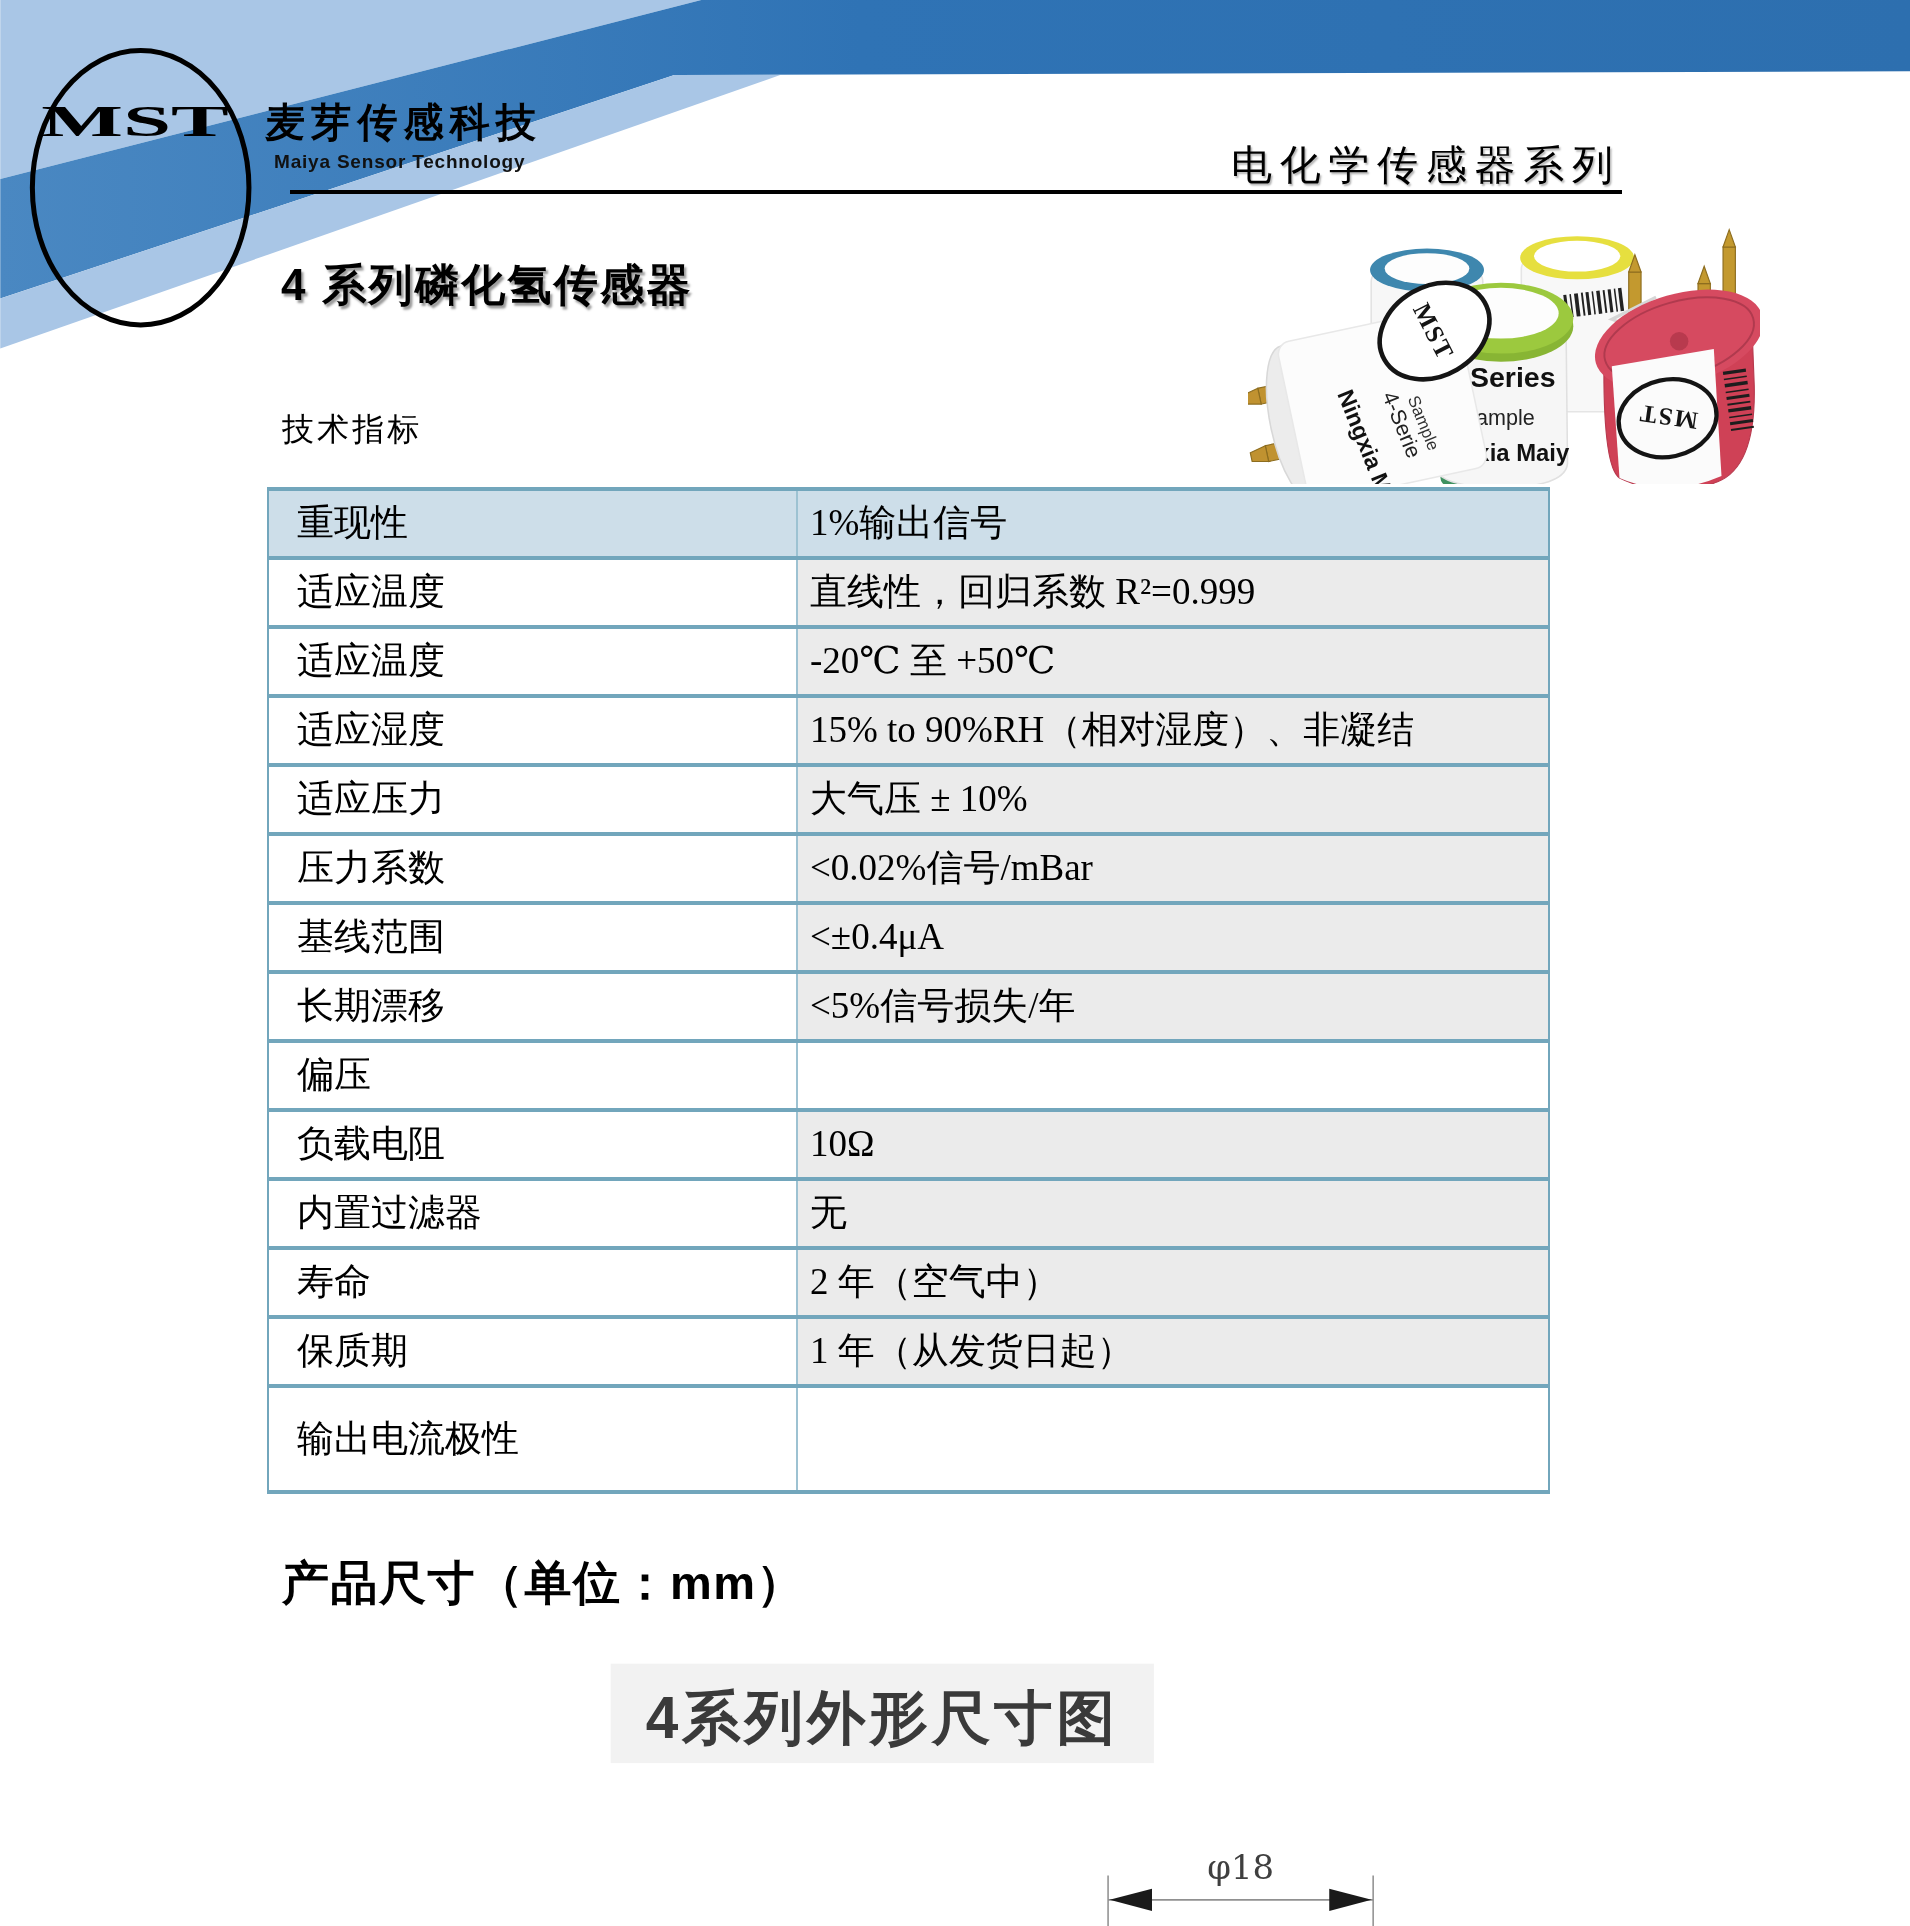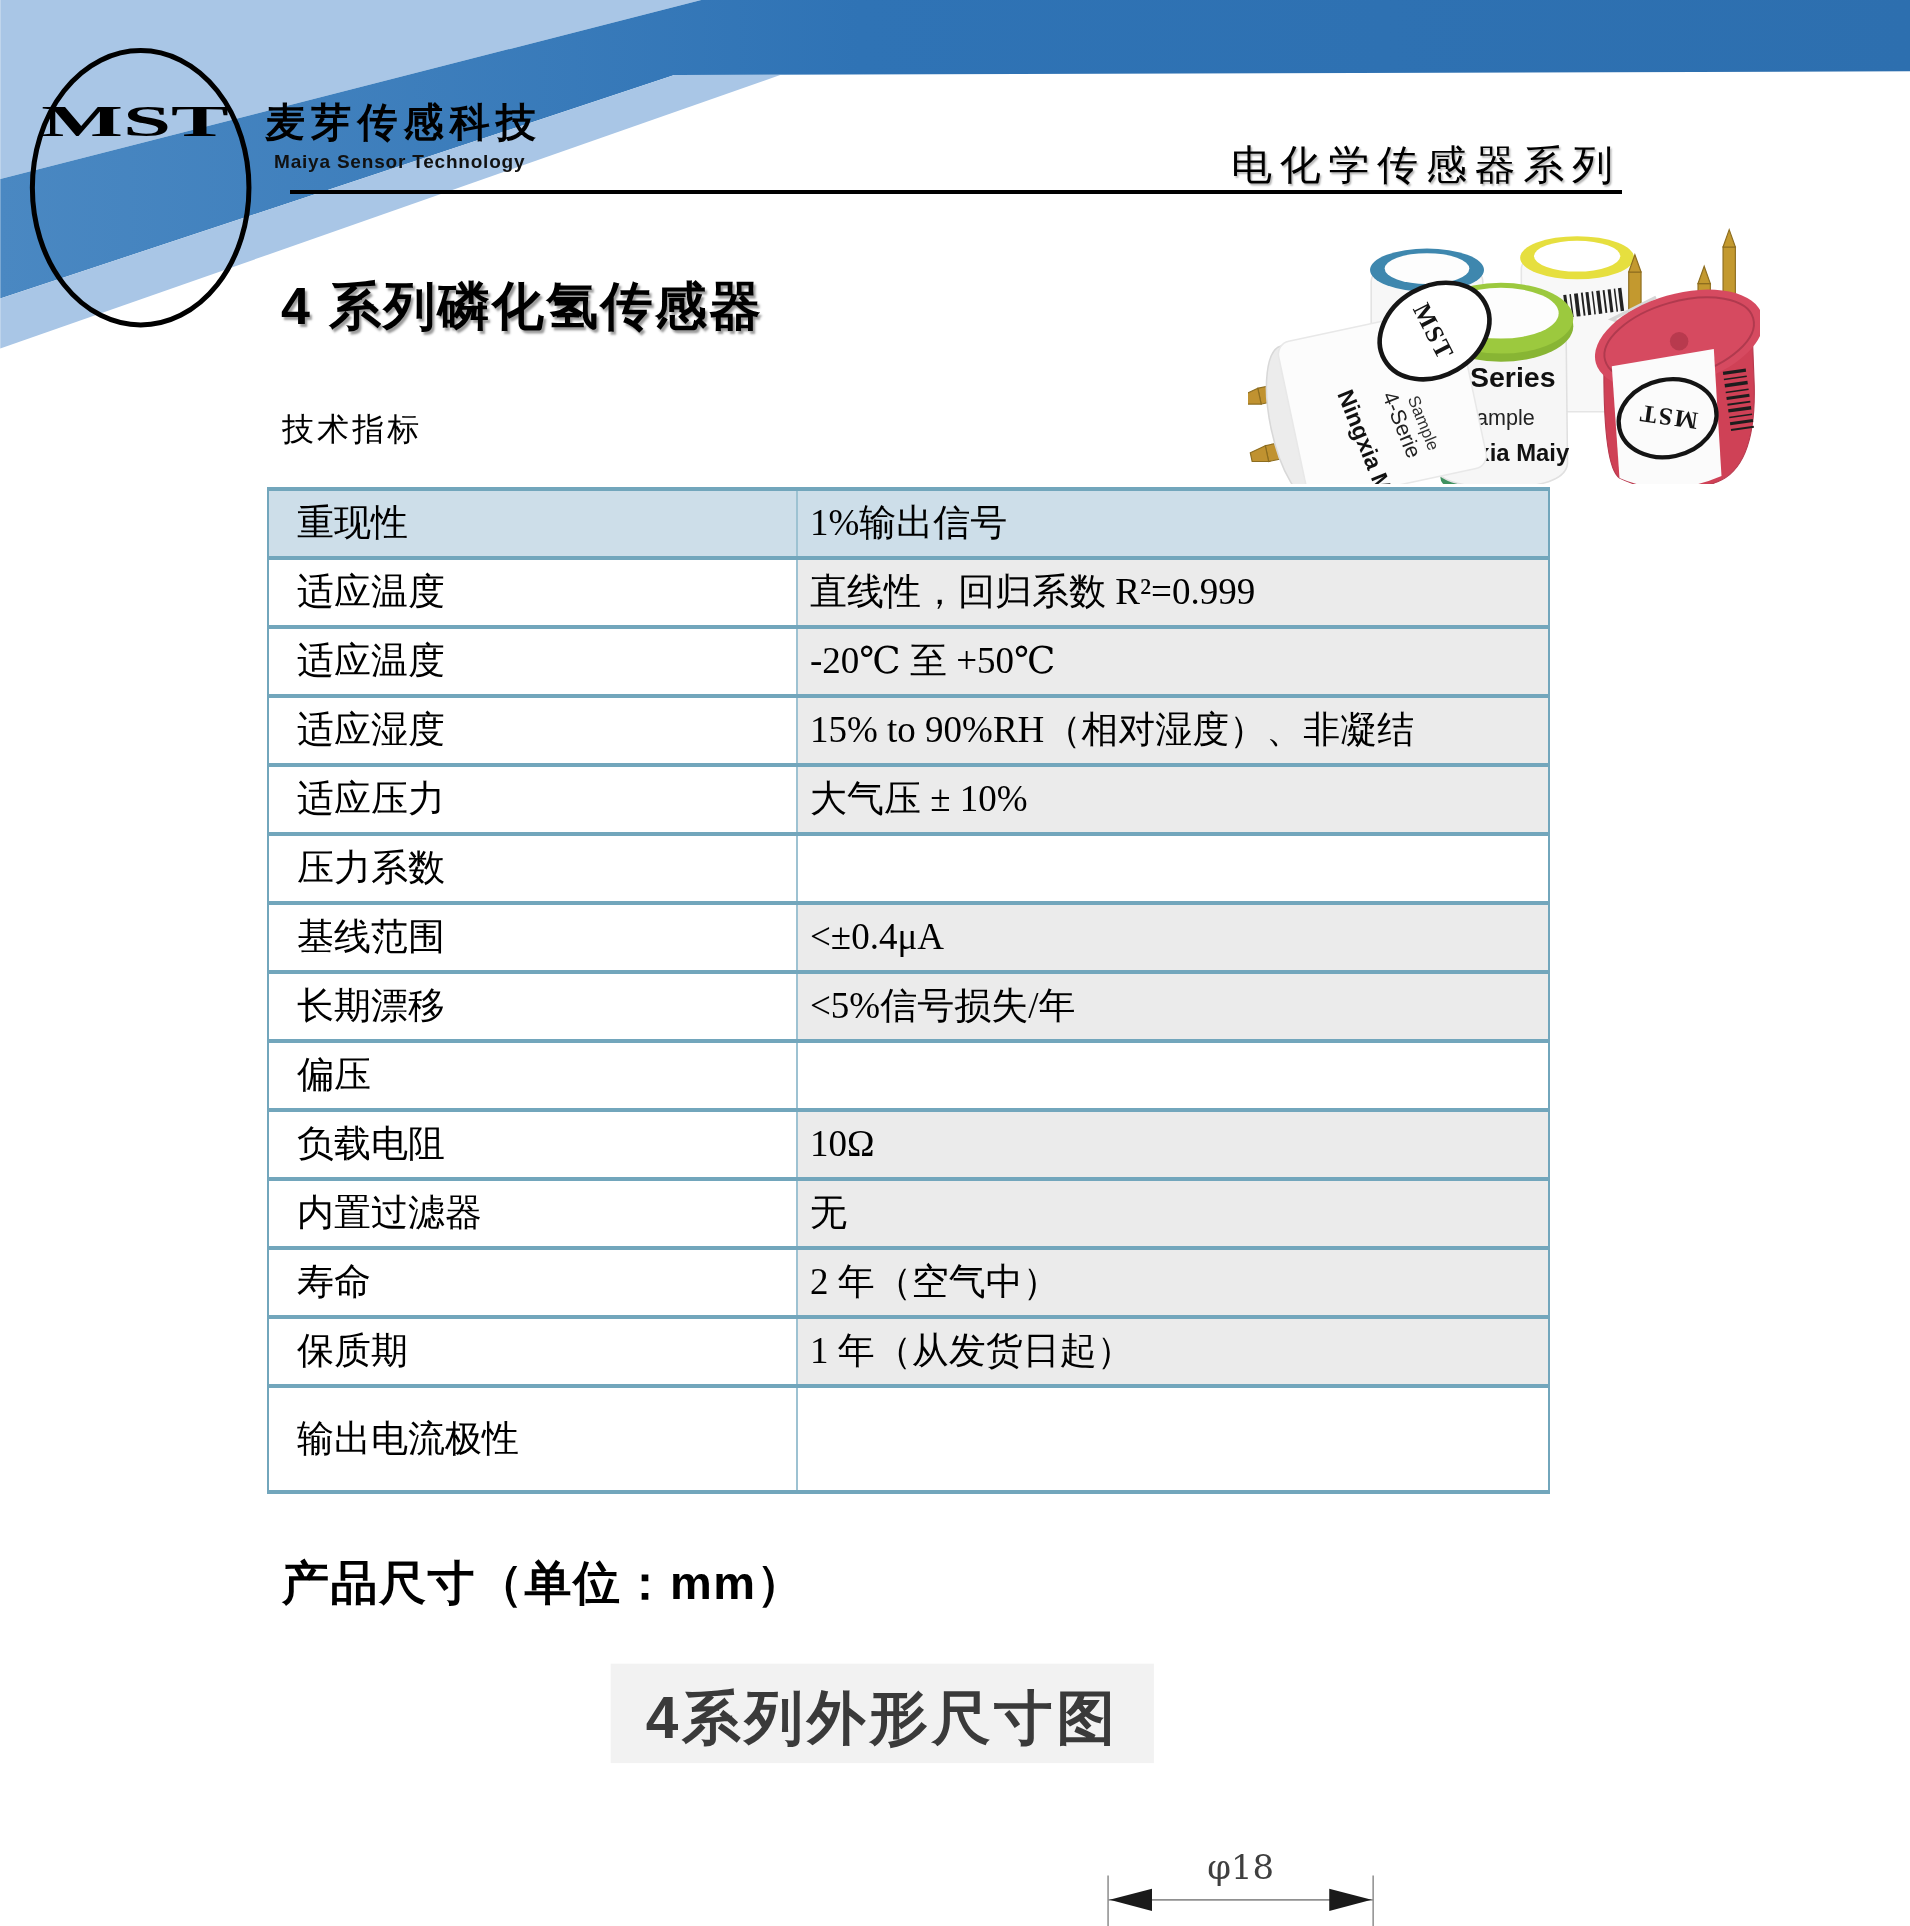--- a/index.html
+++ b/index.html
@@ -7,21 +7,21 @@
         font-family:"Liberation Sans","DejaVu Sans",sans-serif;}
   .abs{position:absolute;}
   svg{display:block;}
   
   .company-cn{left:265px;top:95px;font-size:40px;font-weight:bold;letter-spacing:6.2px;color:#000;}
   .company-en{left:274px;top:151px;font-size:19px;font-weight:bold;letter-spacing:0.8px;color:#111;}
   .series-label{left:1231px;top:138px;font-size:41px;letter-spacing:7.7px;color:#000;
         font-family:"Liberation Serif","DejaVu Serif",serif;text-shadow:1.5px 1.9px 1.9px #b5b5b5;}
   .header-rule{left:290px;top:190px;width:1332px;height:3.9px;background:#000;}
   
-  .doc-title{left:281px;top:272px;font-size:52px;font-weight:bold;letter-spacing:2.3px;color:#000;
+  .doc-title{left:281px;top:256px;font-size:44px;font-weight:bold;letter-spacing:2.3px;color:#000;
         text-shadow:2.3px 2.7px 2.3px #9a9a9a;}
   .h-specs{left:282px;top:408px;font-size:32px;font-weight:normal;letter-spacing:3.1px;color:#000;}
   .h-dims{left:282px;top:1552px;font-size:47px;font-weight:bold;letter-spacing:1.5px;color:#000;}
   
   .spec-table{left:267px;top:487px;width:1283px;box-sizing:border-box;
         border:4.6px solid #72a6bc;border-left-width:2.7px;border-right-width:2.7px;
         font-family:"Liberation Serif","DejaVu Serif",serif;}
   .t-row{display:flex;height:69px;box-sizing:border-box;border-bottom:4.6px solid #72a6bc;}
   .t-row:last-child{height:102px;border-bottom:none;}
   .t-cell{display:flex;align-items:center;box-sizing:border-box;font-size:37px;color:#000;line-height:1.32;}
@@ -180,20 +180,21 @@
       <div class="t-row">
         <div class="t-cell t-label">适应湿度</div>
         <div class="t-cell t-value">15% to 90%RH（相对湿度）、非凝结</div>
       </div>
       <div class="t-row">
         <div class="t-cell t-label">适应压力</div>
         <div class="t-cell t-value">大气压 ± 10%</div>
       </div>
       <div class="t-row">
         <div class="t-cell t-label">压力系数</div>
+        <div class="t-cell t-value">&lt;0.02%信号/mBar</div>
       </div>
       <div class="t-row">
         <div class="t-cell t-label">基线范围</div>
         <div class="t-cell t-value">&lt;±0.4μA</div>
       </div>
       <div class="t-row">
         <div class="t-cell t-label">长期漂移</div>
         <div class="t-cell t-value">&lt;5%信号损失/年</div>
       </div>
       <div class="t-row">

